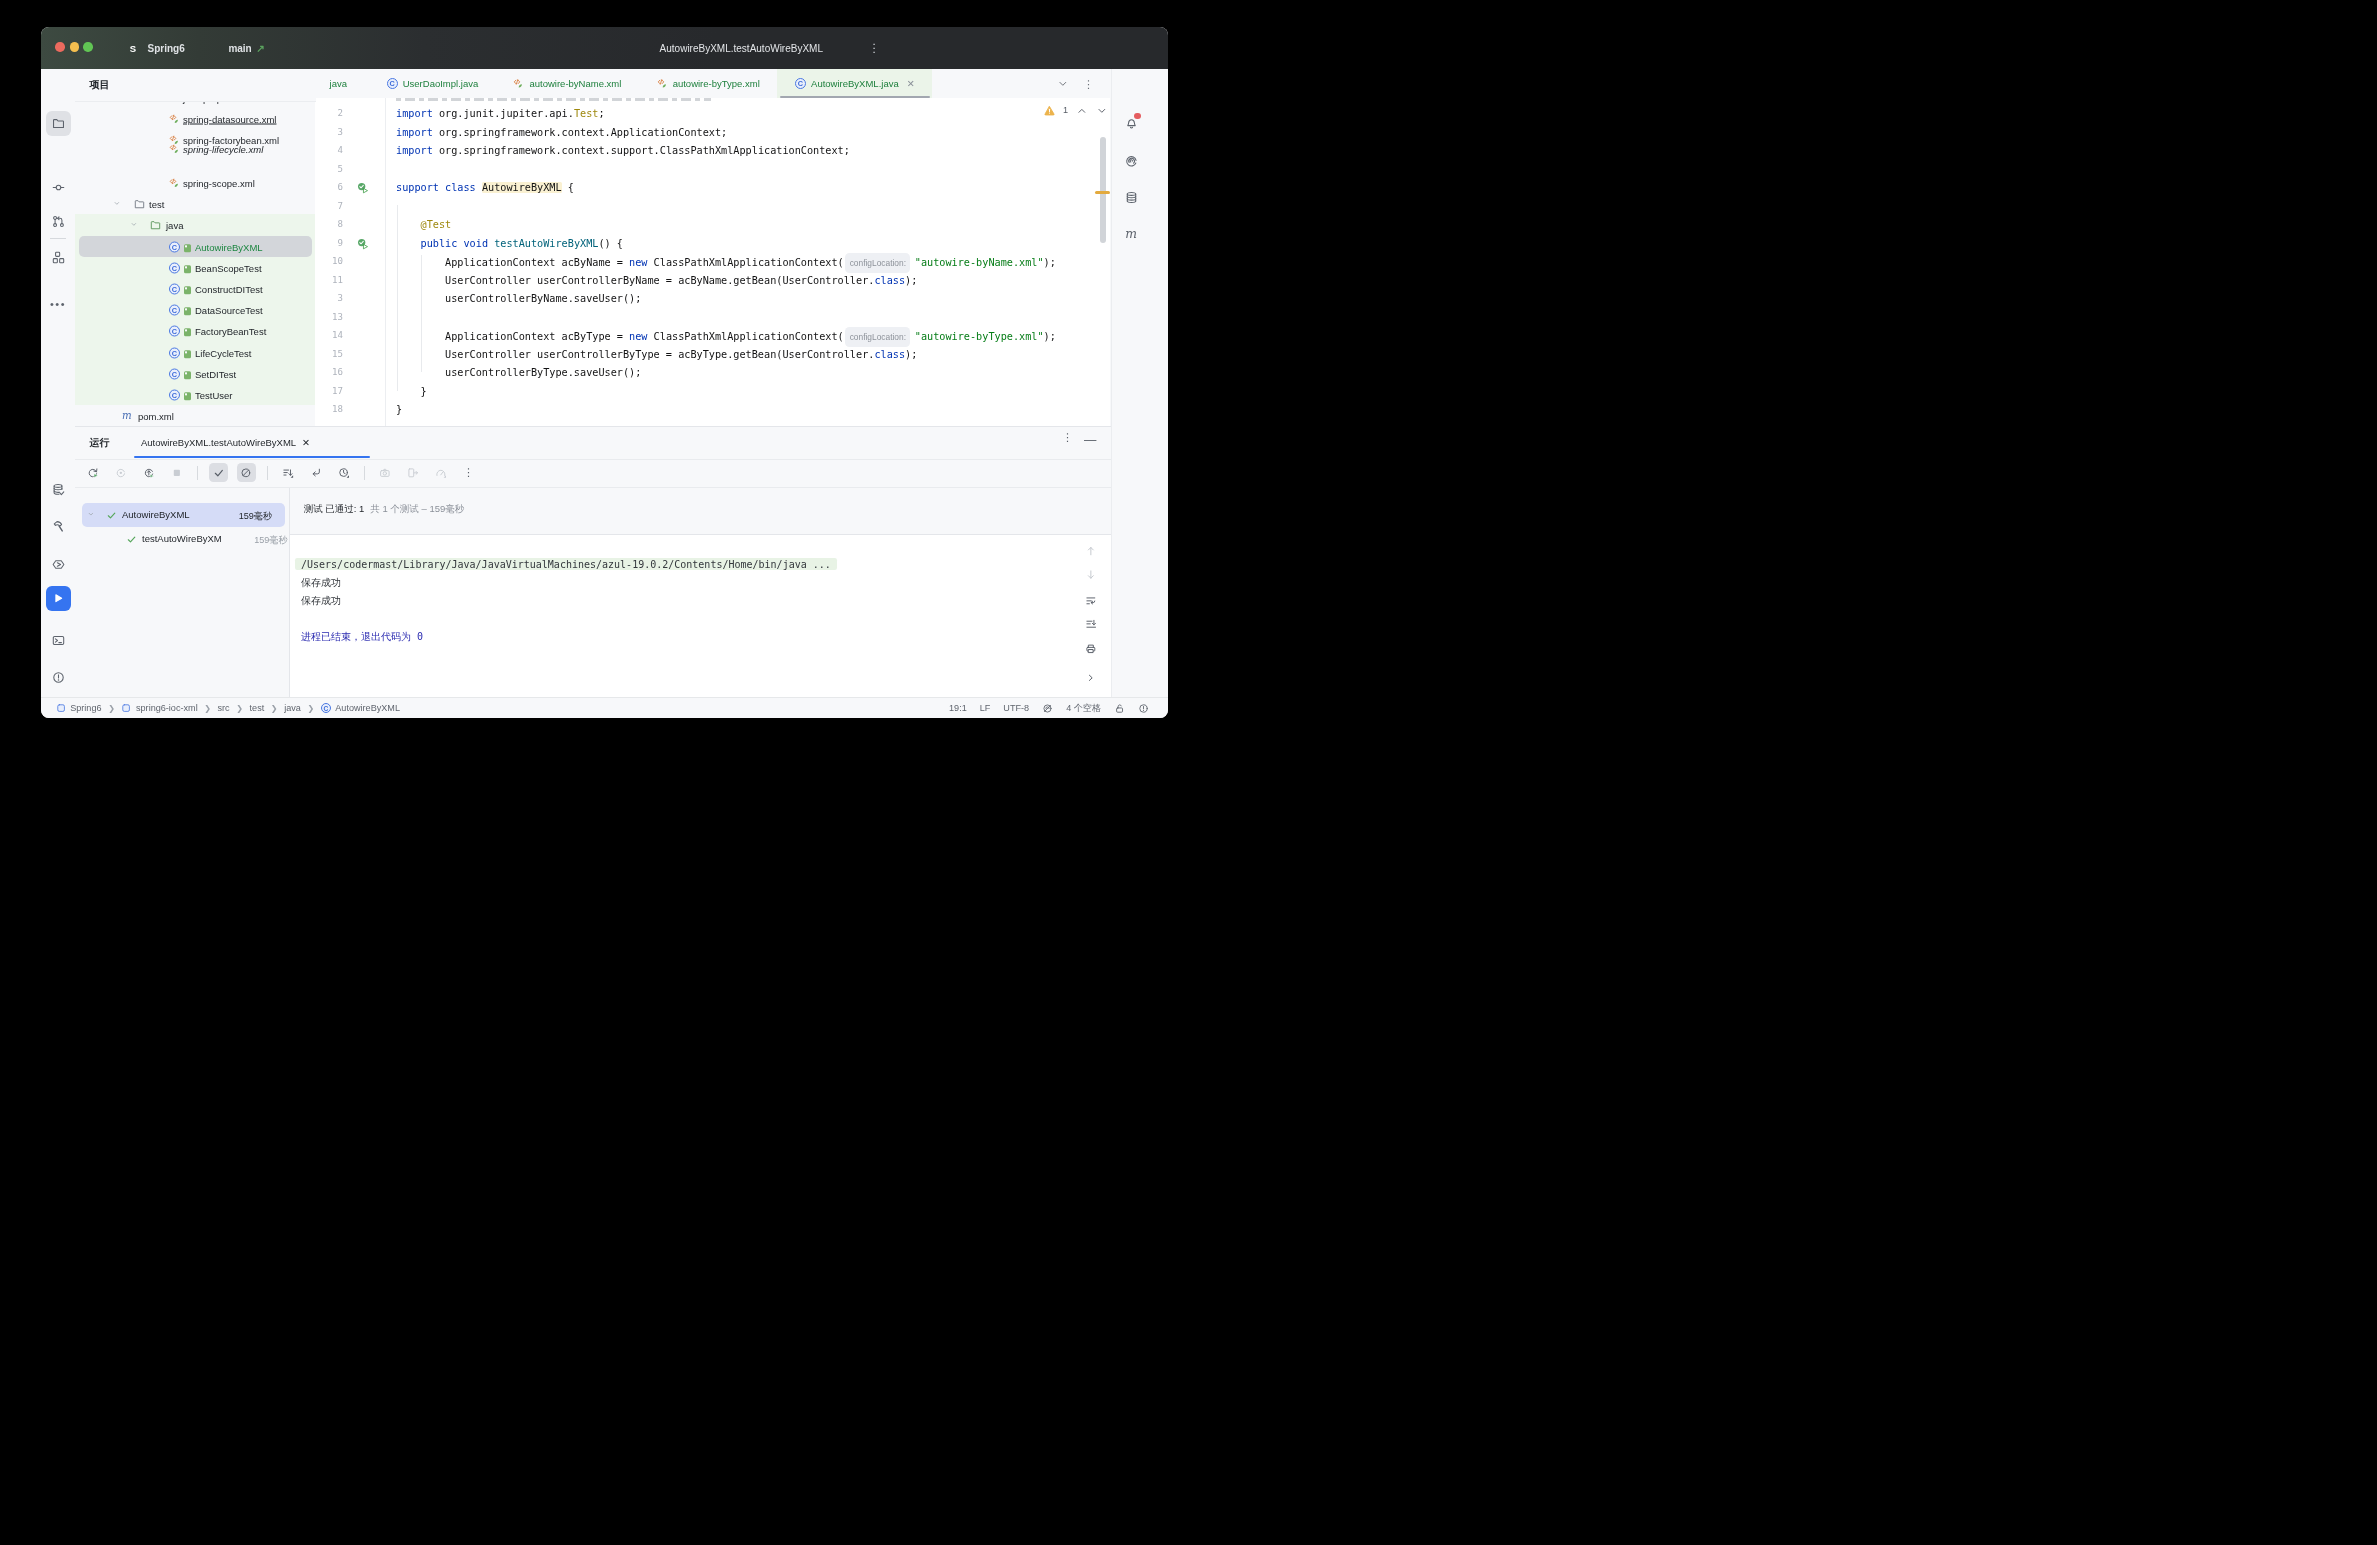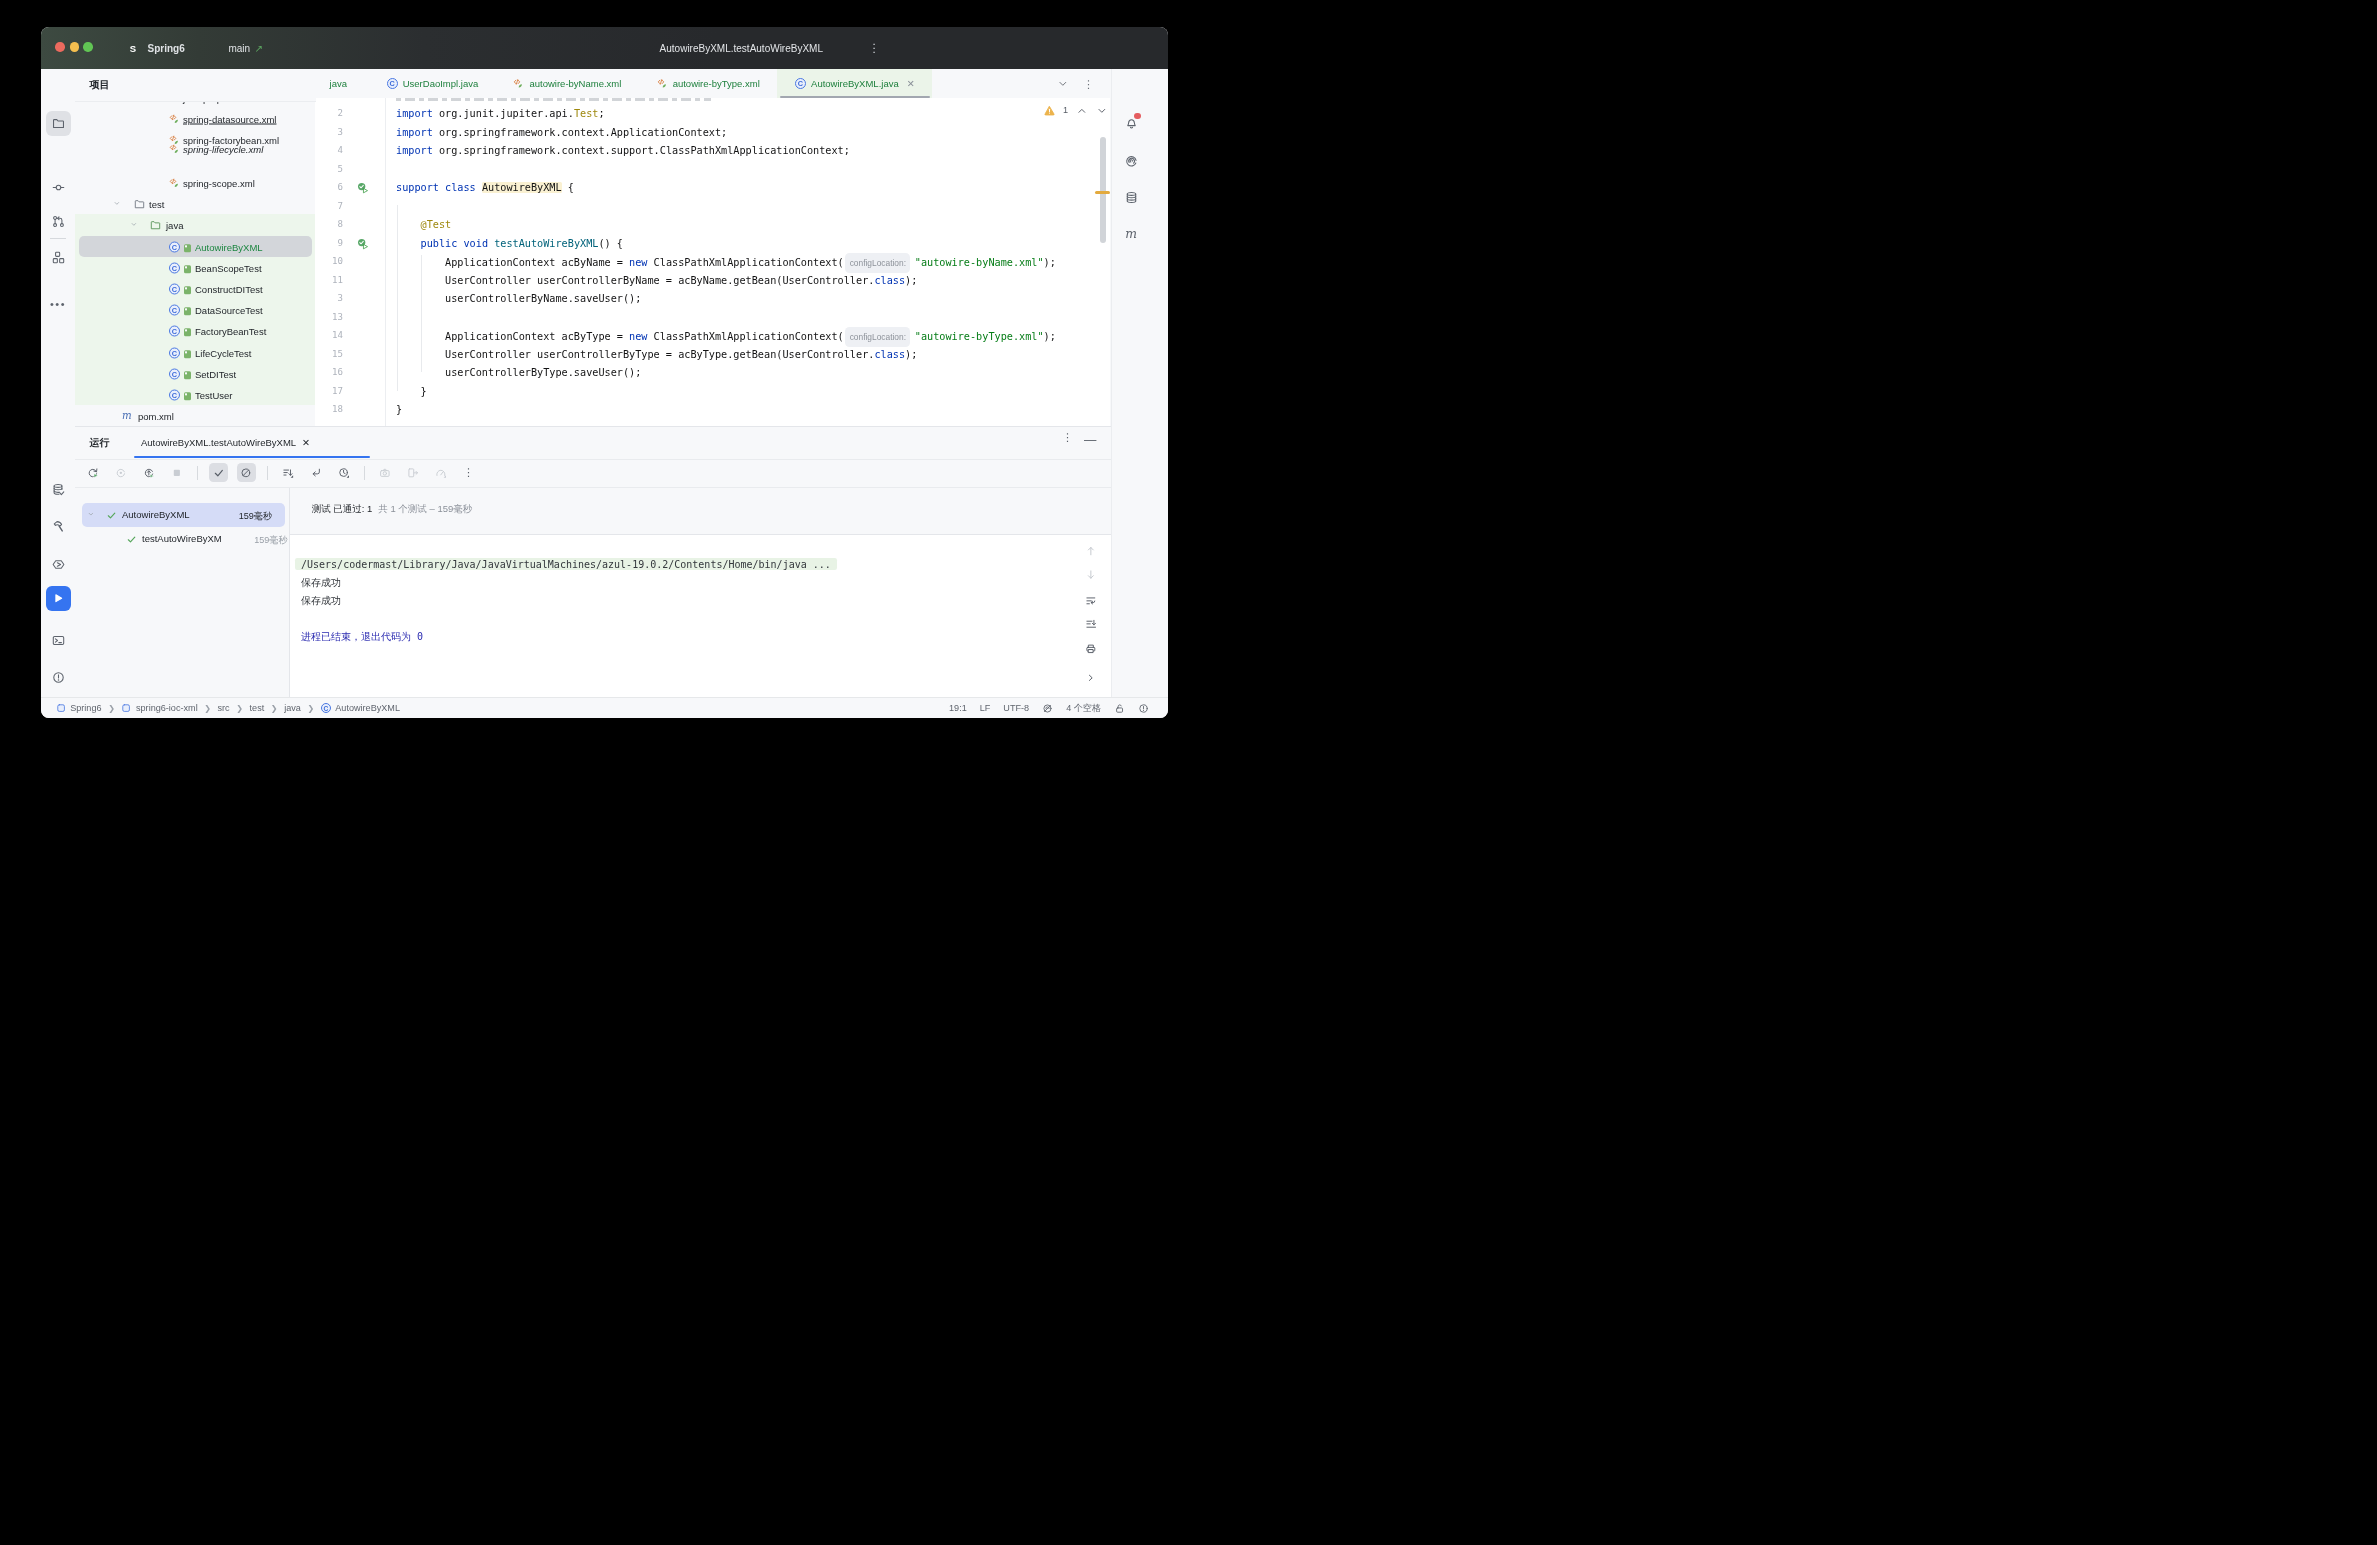--- a/index.html
+++ b/index.html
@@ -4,21 +4,21 @@
 <style>
   html,body{margin:0;padding:0;background:#000;}
   .page{position:relative;width:1189px;height:773px;background:#000;font-family:"Liberation Sans",sans-serif;overflow:hidden;}
   .win{position:absolute;left:41px;top:27px;width:1127px;height:691px;border-radius:8px;overflow:hidden;background:#f7f8fa;}
   
   .titlebar{position:absolute;left:0;top:0;width:1127px;height:42px;
     background:linear-gradient(90deg,#3d4a41 0%,#333b36 14%,#2b2e30 34%,#27292c 60%,#27292c 100%);}
   .tl{position:absolute;top:15.4px;width:9.5px;height:9.5px;border-radius:50%;}
   .proj{position:absolute;left:83px;top:0;height:42px;display:flex;align-items:center;gap:5.9px;color:#dfe2e5;font-size:10px;font-weight:600;}
   .badge{width:17.6px;height:17.6px;border-radius:4.4px;background:linear-gradient(135deg,#5aa968,#35835);color:#fff;display:flex;align-items:center;justify-content:center;font-size:9.5px;font-weight:700;}
-  .branch{position:absolute;left:183px;top:0;height:42px;display:flex;align-items:center;gap:4.4px;color:#dfe2e5;font-size:10px;}
+  .branch{position:absolute;left:183px;top:0;height:42px;display:flex;align-items:center;gap:4.4px;color:#dfe2e5;font-size:10px;font-weight:bold;}
   .runcfg{position:absolute;left:612px;top:0;height:42px;display:flex;align-items:center;gap:6.6px;color:#e3e5e8;font-size:10px;}
   .runcfg .acts{display:flex;align-items:center;gap:12.4px;margin-left:7.3px;}
   .tb-right{position:absolute;right:26px;top:0;height:42px;display:flex;align-items:center;gap:17px;color:#cfd3d7;}
   .ic{display:inline-flex;align-items:center;justify-content:center;line-height:0;}
   .chev{color:#9fa6ad;}
   
   .leftstrip{position:absolute;left:0;top:42px;width:34px;height:628px;background:#f7f8fa;border-right:0.7px solid #ebedf0;}
   .lsi{position:absolute;left:0;width:34px;display:flex;justify-content:center;color:#5d636c;}
   .lsi .bgbox{width:25px;height:25px;border-radius:5.9px;display:flex;align-items:center;justify-content:center;}
   .lsi.active .bgbox{background:#dfe1e5;}
@@ -76,21 +76,21 @@
   .tbtn.toggled{background:#dcdee3;}
   .tbtn.disabled{color:#c9cdd3;}
   .tsep{width:0.7px;height:14px;background:#d7dade;margin:0 2.2px;}
   .rp-content{position:absolute;left:0;top:61px;width:1036px;height:210px;}
   .testpane{position:absolute;left:0;top:0;width:214px;height:210px;}
   .vdiv{position:absolute;left:214px;top:0;width:0.7px;height:210px;background:#e4e6ea;}
   .testrow{position:absolute;font-size:9.5px;color:#1d2126;}
   .selrow{position:absolute;left:7.3px;top:15.4px;width:203px;height:23.4px;background:#d5dcf7;border-radius:5.1px;}
   .ttime{position:absolute;font-size:9.1px;}
   .consolehead{position:absolute;left:214px;top:0;width:821px;height:46px;}
-  .chline{position:absolute;left:8.8px;top:20.5px;display:flex;align-items:center;gap:5.9px;font-size:9.5px;color:#1d2126;transform:translateY(-50%);margin-left:8px;}
+  .chline{position:absolute;left:8.8px;top:20.5px;display:flex;align-items:center;gap:5.9px;font-size:9.5px;color:#1d2126;transform:translateY(-50%);}
   .chline .gray{color:#8b9099;}
   .consolebody{position:absolute;left:215px;top:46px;width:821px;height:164px;background:#fff;border-top:0.7px solid #e4e6ea;}
   .cline{position:absolute;left:11px;height:18.3px;font:10px/18.3px "DejaVu Sans Mono",monospace;color:#33373c;white-space:pre;margin-top:18px;}
   .cline.cmd span{background:#e8f3e5;border-radius:2.2px;padding:0.7px 5.9px;margin-left:-5.9px;}
   .cline.sys{color:#2a2ab0;}
   .ctools{position:absolute;right:8.8px;top:0;width:22px;height:164px;}
   .ctools .ct{position:absolute;left:0;width:22px;display:flex;justify-content:center;color:#575d66;}
   .ct.dis{color:#c3c7cd;}
   
   .statusbar{position:absolute;left:0;top:670px;width:1127px;height:21px;background:#f7f8fa;border-top:0.7px solid #e6e8ea;display:flex;align-items:center;padding:0 19px 0 14.6px;box-sizing:border-box;font-size:9.1px;color:#60656e;}

